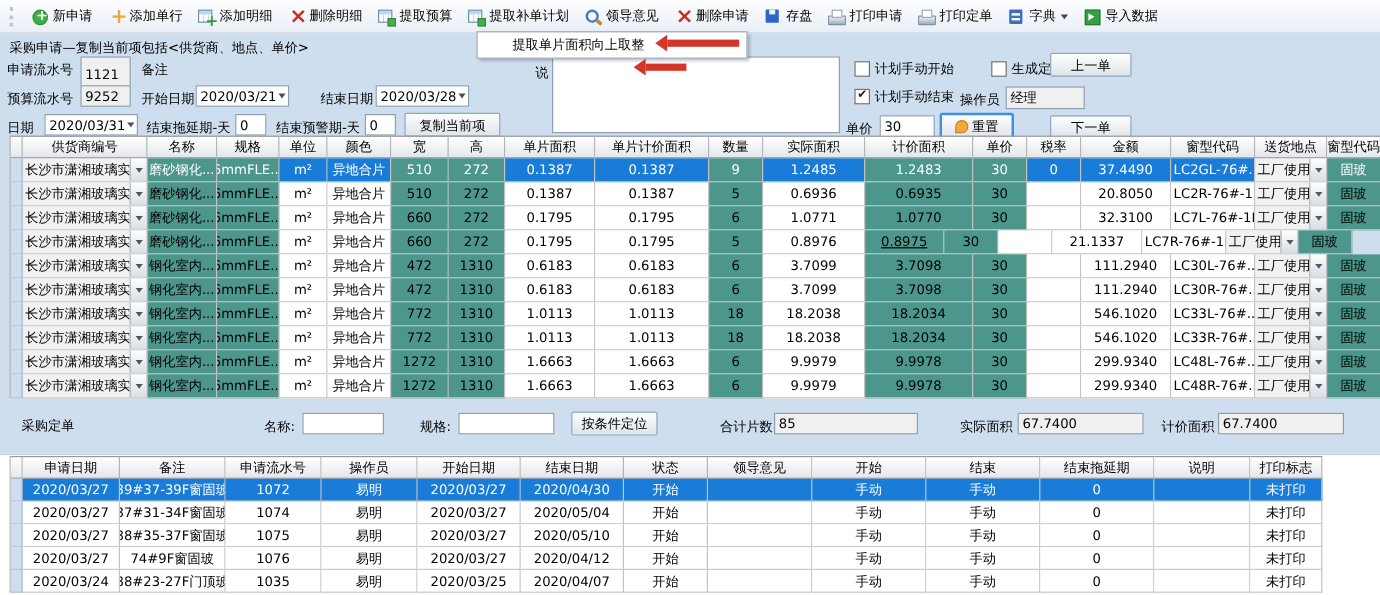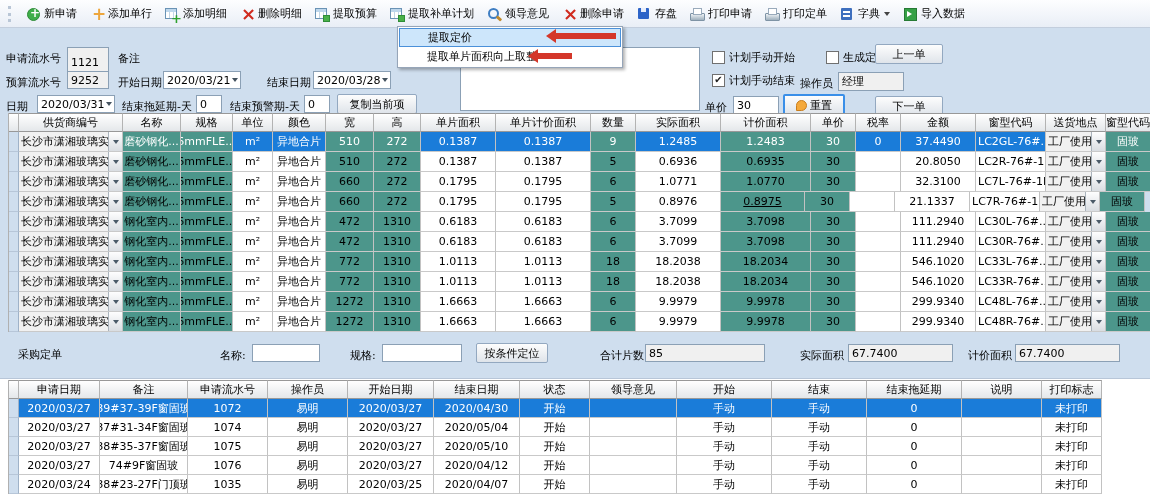--- a/index.html
+++ b/index.html
@@ -141,20 +141,21 @@
         <span>字典</span>
         <div class="caret"></div>
       </div>
       <div class="tbtn">
         <div class="ic import-data-icon"></div>
         <span>导入数据</span>
       </div>
     </div>
 
   <div class="panel"></div>
+  <div class="lbl" style="left:8px;top:32px;">采购申请—复制当前项包括&lt;供货商、地点、单价&gt;</div>
 
   <div class="lbl" style="left:6px;top:51px;">申请流水号</div>
   <div class="vbox" style="left:67px;top:47px;width:42px;height:30px;">1121</div>
   <div class="lbl" style="left:118px;top:51px;">备注</div>
   <div class="lbl" style="left:446px;top:53px;z-index:0;">说</div>
   <textarea class="ta" style="left: 460px; top: 47px; width: 240px; height: 64px;"></textarea>
 
   <div class="lbl" style="left:6px;top:75px;">预算流水号</div>
   <div class="vbox" style="left:67px;top:71px;width:42px;height:18px;">9252</div>
   <div class="lbl" style="left:118px;top:75px;">开始日期</div>
@@ -314,21 +315,21 @@
         <div class="gr-cell teal" style="width: 58px;">磨砂钢化...</div>
         <div class="gr-cell teal" style="width: 52px;">6mmFLE...</div>
         <div class="gr-cell" style="width: 40px;">m²</div>
         <div class="gr-cell" style="width: 53px;">异地合片</div>
         <div class="gr-cell teal" style="width: 48px;">660</div>
         <div class="gr-cell teal" style="width: 47px;">272</div>
         <div class="gr-cell" style="width: 75px;">0.1795</div>
         <div class="gr-cell" style="width: 95px;">0.1795</div>
         <div class="gr-cell teal" style="width: 45px;">5</div>
         <div class="gr-cell" style="width: 85px;">0.8976</div>
-        <div class="gr-cell teal" style="width: 84px; text-decoration: underline;">0.8975</div>
+        <div class="gr-cell teal" style="width: 66px; text-decoration: underline;">0.8975</div>
         <div class="gr-cell teal" style="width: 45px;">30</div>
         <div class="gr-cell" style="width: 45px;"></div>
         <div class="gr-cell" style="width: 75px;">21.1337</div>
         <div class="gr-cell la" style="width: 70px;">LC7R-76#-1FO</div>
         <div class="gr-cell combo" style="width: 60px;">
           <div class="txt">工厂使用</div>
           <div class="cmb"></div>
         </div>
         <div class="gr-cell teal" style="width: 45px;">固玻</div>
       </div>
@@ -603,18 +604,17 @@
         <div class="gr-cell" style="width: 87px;"></div>
         <div class="gr-cell" style="width: 95px;">手动</div>
         <div class="gr-cell" style="width: 95px;">手动</div>
         <div class="gr-cell" style="width: 95px;">0</div>
         <div class="gr-cell" style="width: 80px;"></div>
         <div class="gr-cell" style="width: 60px;">未打印</div>
       </div>
     </div>
 
   <div class="menu">
-      <div class="mitem hl">提取定价</div>
       <div class="mitem">提取单片面积向上取整</div>
     </div>
   <div class="red-arrow" style="left:556px;top:33px;width:60px;"></div>
   <div class="red-arrow" style="left:538px;top:53px;width:34px;"></div>
 </div>
 
 </body></html>

